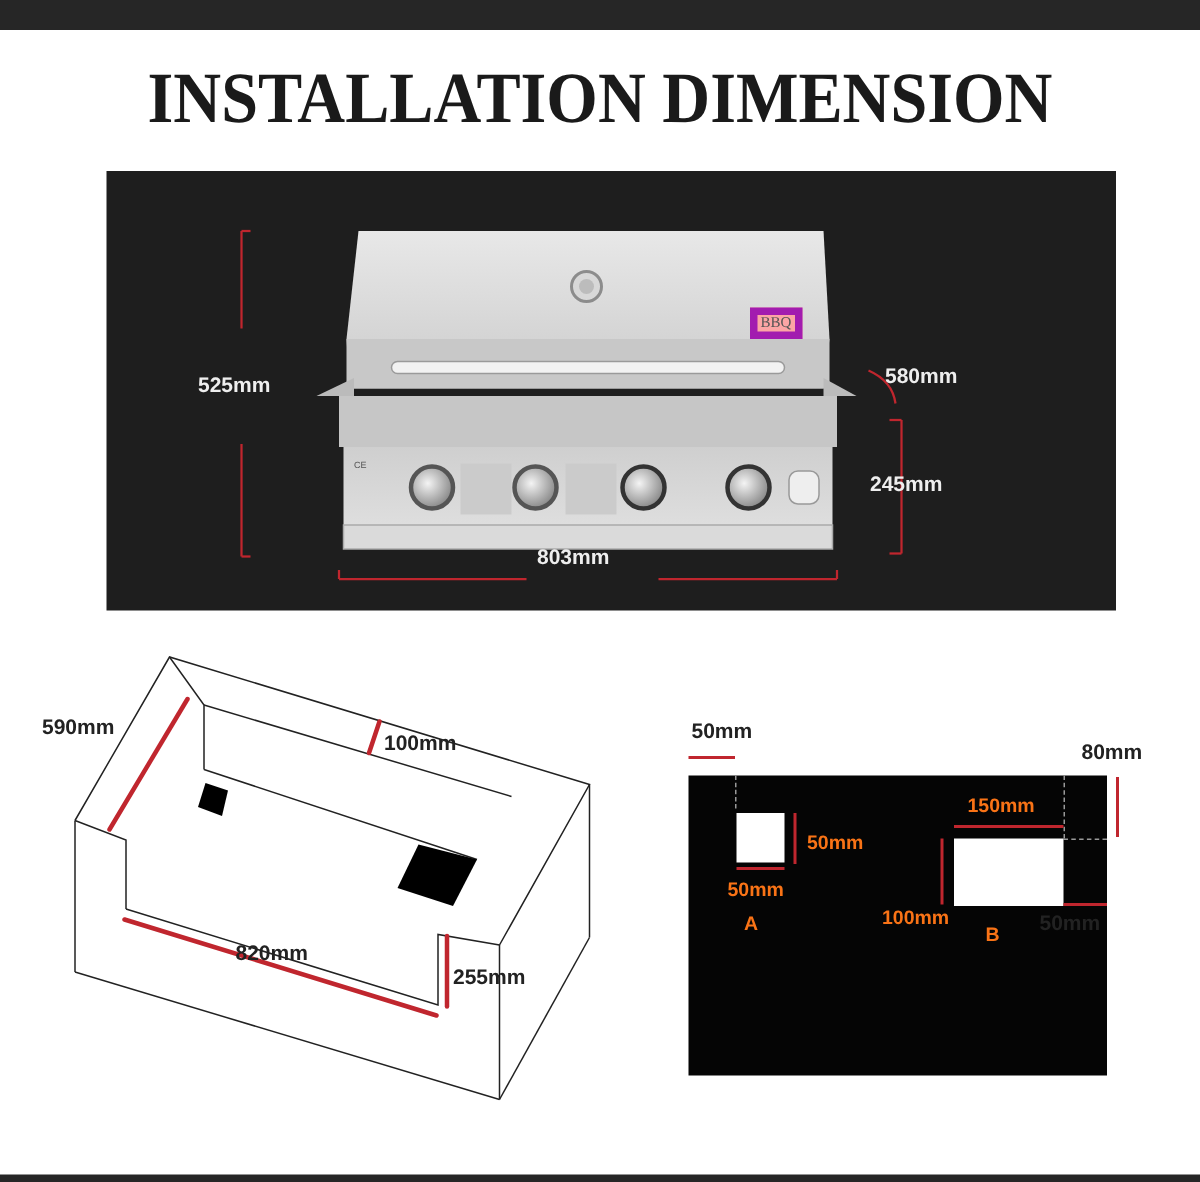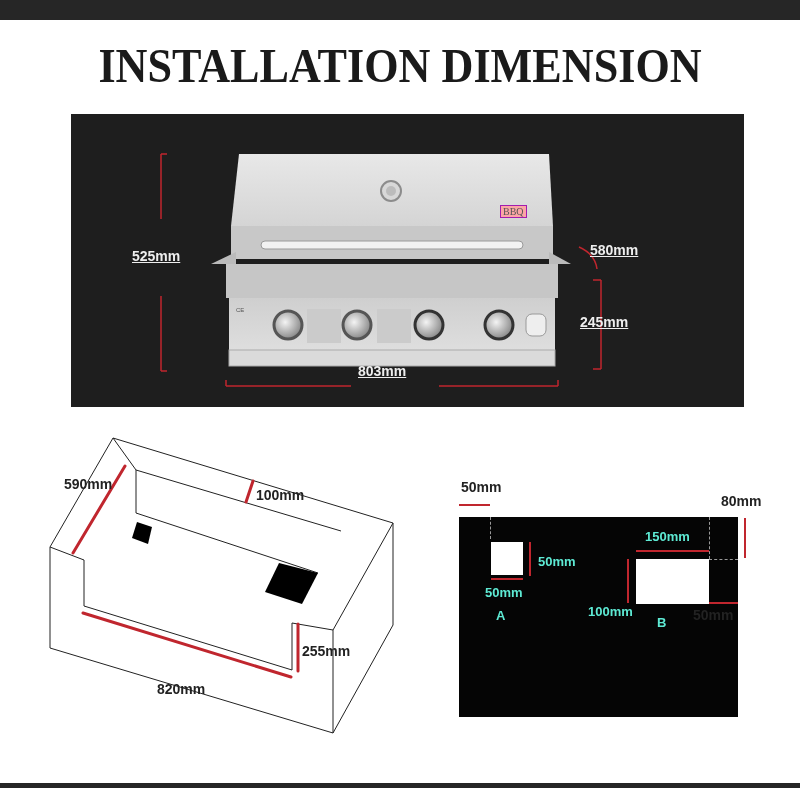--- a/index.html
+++ b/index.html
@@ -1,23 +1,23 @@
 <!DOCTYPE html>
 <html><head>
 <meta charset="utf-8">
 <style>
   html,body{margin:0;padding:0;}
   body{width:800px;height:788px;position:relative;background:#ffffff;overflow:hidden;font-family:"Liberation Sans",sans-serif;}
   .topbar{position:absolute;left:0;top:0;width:800px;height:20px;background:#262626;}
   .bottombar{position:absolute;left:0;top:783px;width:800px;height:5px;background:#262626;}
   .title{position:absolute;left:0;top:38px;width:800px;text-align:center;font-family:"Liberation Serif",serif;font-weight:bold;font-size:48px;letter-spacing:0px;color:#1a1a1a;transform:scaleX(0.92);transform-origin:center;}
   .photo{position:absolute;left:71px;top:114px;width:673px;height:293px;background:#1e1e1e;}
-  .dim{position:absolute;color:#eeeeee;font-weight:bold;font-size:14px;white-space:nowrap;text-decoration:underline;}
+  .dim{position:absolute;color:#eeeeee;font-weight:bold;font-size:14px;white-space:nowrap;}
   .dimdark{position:absolute;color:#222;font-weight:bold;font-size:14px;white-space:nowrap;}
-  .dimwhite{position:absolute;color:#5eead4;font-weight:bold;font-size:13px;white-space:nowrap;}
+  .dimwhite{position:absolute;color:#f97316;font-weight:bold;font-size:13px;white-space:nowrap;}
   .rl{position:absolute;background:#c0262e;}
   svg{position:absolute;overflow:visible;}
   .panel{position:absolute;left:459px;top:517px;width:279px;height:200px;background:#050505;}
 </style>
 </head>
 <body>
 
 <div class="topbar"></div>
 
 <div class="title">INSTALLATION DIMENSION</div>
@@ -72,21 +72,21 @@
     <line x1="90" y1="257" x2="96" y2="257" stroke="#c0262e" stroke-width="1.5"></line>
     <line x1="155" y1="272" x2="280" y2="272" stroke="#c0262e" stroke-width="1.5"></line>
     <line x1="155" y1="266" x2="155" y2="272" stroke="#c0262e" stroke-width="1.5"></line>
     <line x1="368" y1="272" x2="487" y2="272" stroke="#c0262e" stroke-width="1.5"></line>
     <line x1="487" y1="266" x2="487" y2="272" stroke="#c0262e" stroke-width="1.5"></line>
     <path d="M508 133 Q524 140 526 155" stroke="#c0262e" stroke-width="1.5" fill="none"></path>
     <line x1="530" y1="166" x2="530" y2="255" stroke="#c0262e" stroke-width="1.5"></line>
     <line x1="522" y1="166" x2="530" y2="166" stroke="#c0262e" stroke-width="1.5"></line>
     <line x1="522" y1="255" x2="530" y2="255" stroke="#c0262e" stroke-width="1.5"></line>
   </svg>
-  <div style="position:absolute;left:429px;top:91px;font-family:'Liberation Serif',serif;font-size:10px;color:#555;border:1px solid #a21caf;padding:0 2px;background:#fca5a5;">BBQ</div>
+  <div style="position:absolute;left:429px;top:91px;font-family:'Liberation Serif',serif;font-size:10px;color:#555;border:5px solid #a21caf;padding:0 2px;background:#fca5a5;">BBQ</div>
   <div class="dim" style="left:61px;top:134px;">525mm</div>
   <div class="dim" style="left:287px;top:249px;">803mm</div>
   <div class="dim" style="left:519px;top:128px;">580mm</div>
   <div class="dim" style="left:509px;top:200px;">245mm</div>
 </div>
 
 <svg width="400" height="340" style="left:0;top:420px">
   <g fill="none" stroke="#222" stroke-width="1">
     <polyline points="50,127 113,18 393,103 333,210"></polyline>
     <polyline points="50,127 84,140 84,186"></polyline>
@@ -102,23 +102,23 @@
   </g>
   <polygon points="137,102 152,107 148,124 132,118" fill="#000"></polygon>
   <polygon points="279,143 318,153 302,184 265,172" fill="#000"></polygon>
   <g stroke="#c0262e" stroke-width="3" stroke-linecap="round">
     <line x1="125" y1="46" x2="73" y2="133"></line>
     <line x1="253" y1="61" x2="246" y2="82"></line>
     <line x1="83" y1="193" x2="291" y2="257"></line>
     <line x1="298" y1="204" x2="298" y2="251"></line>
   </g>
 </svg>
-<div class="dimdark" style="left:28px;top:476px;margin-left:36px;">590mm</div>
+<div class="dimdark" style="left:28px;top:476px;">590mm</div>
 <div class="dimdark" style="left:256px;top:487px;">100mm</div>
-<div class="dimdark" style="left:157px;top:681px;">820mm</div>
+<div class="dimdark" style="left:157px;top:627px;">820mm</div>
 <div class="dimdark" style="left:302px;top:643px;text-align:center;">255mm</div>
 
 <div class="dimdark" style="left:461px;top:479px;">50mm</div>
 <div class="rl" style="left:459px;top:504px;width:31px;height:2px;"></div>
 <div class="dimdark" style="left:721px;top:493px;">80mm</div>
 <div class="rl" style="left:744px;top:518px;width:2px;height:40px;"></div>
 
 <div class="panel">
   <div style="position:absolute;left:31px;top:0;width:0;height:22px;border-left:1px dashed #999;"></div>
   <div style="position:absolute;left:32px;top:25px;width:32px;height:33px;background:#fff;"></div>

